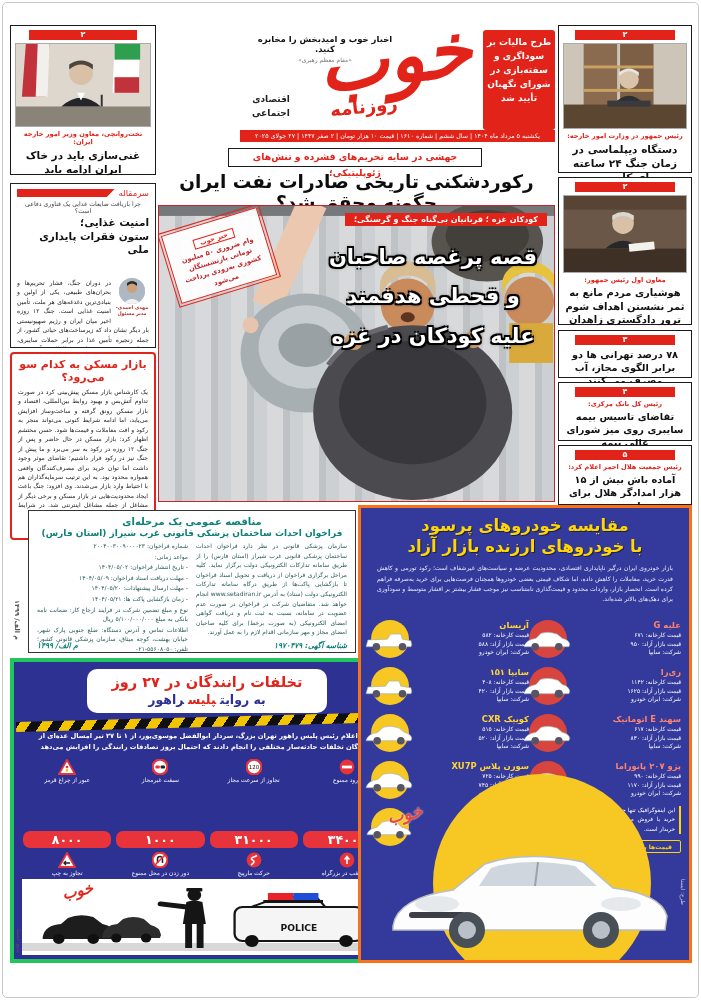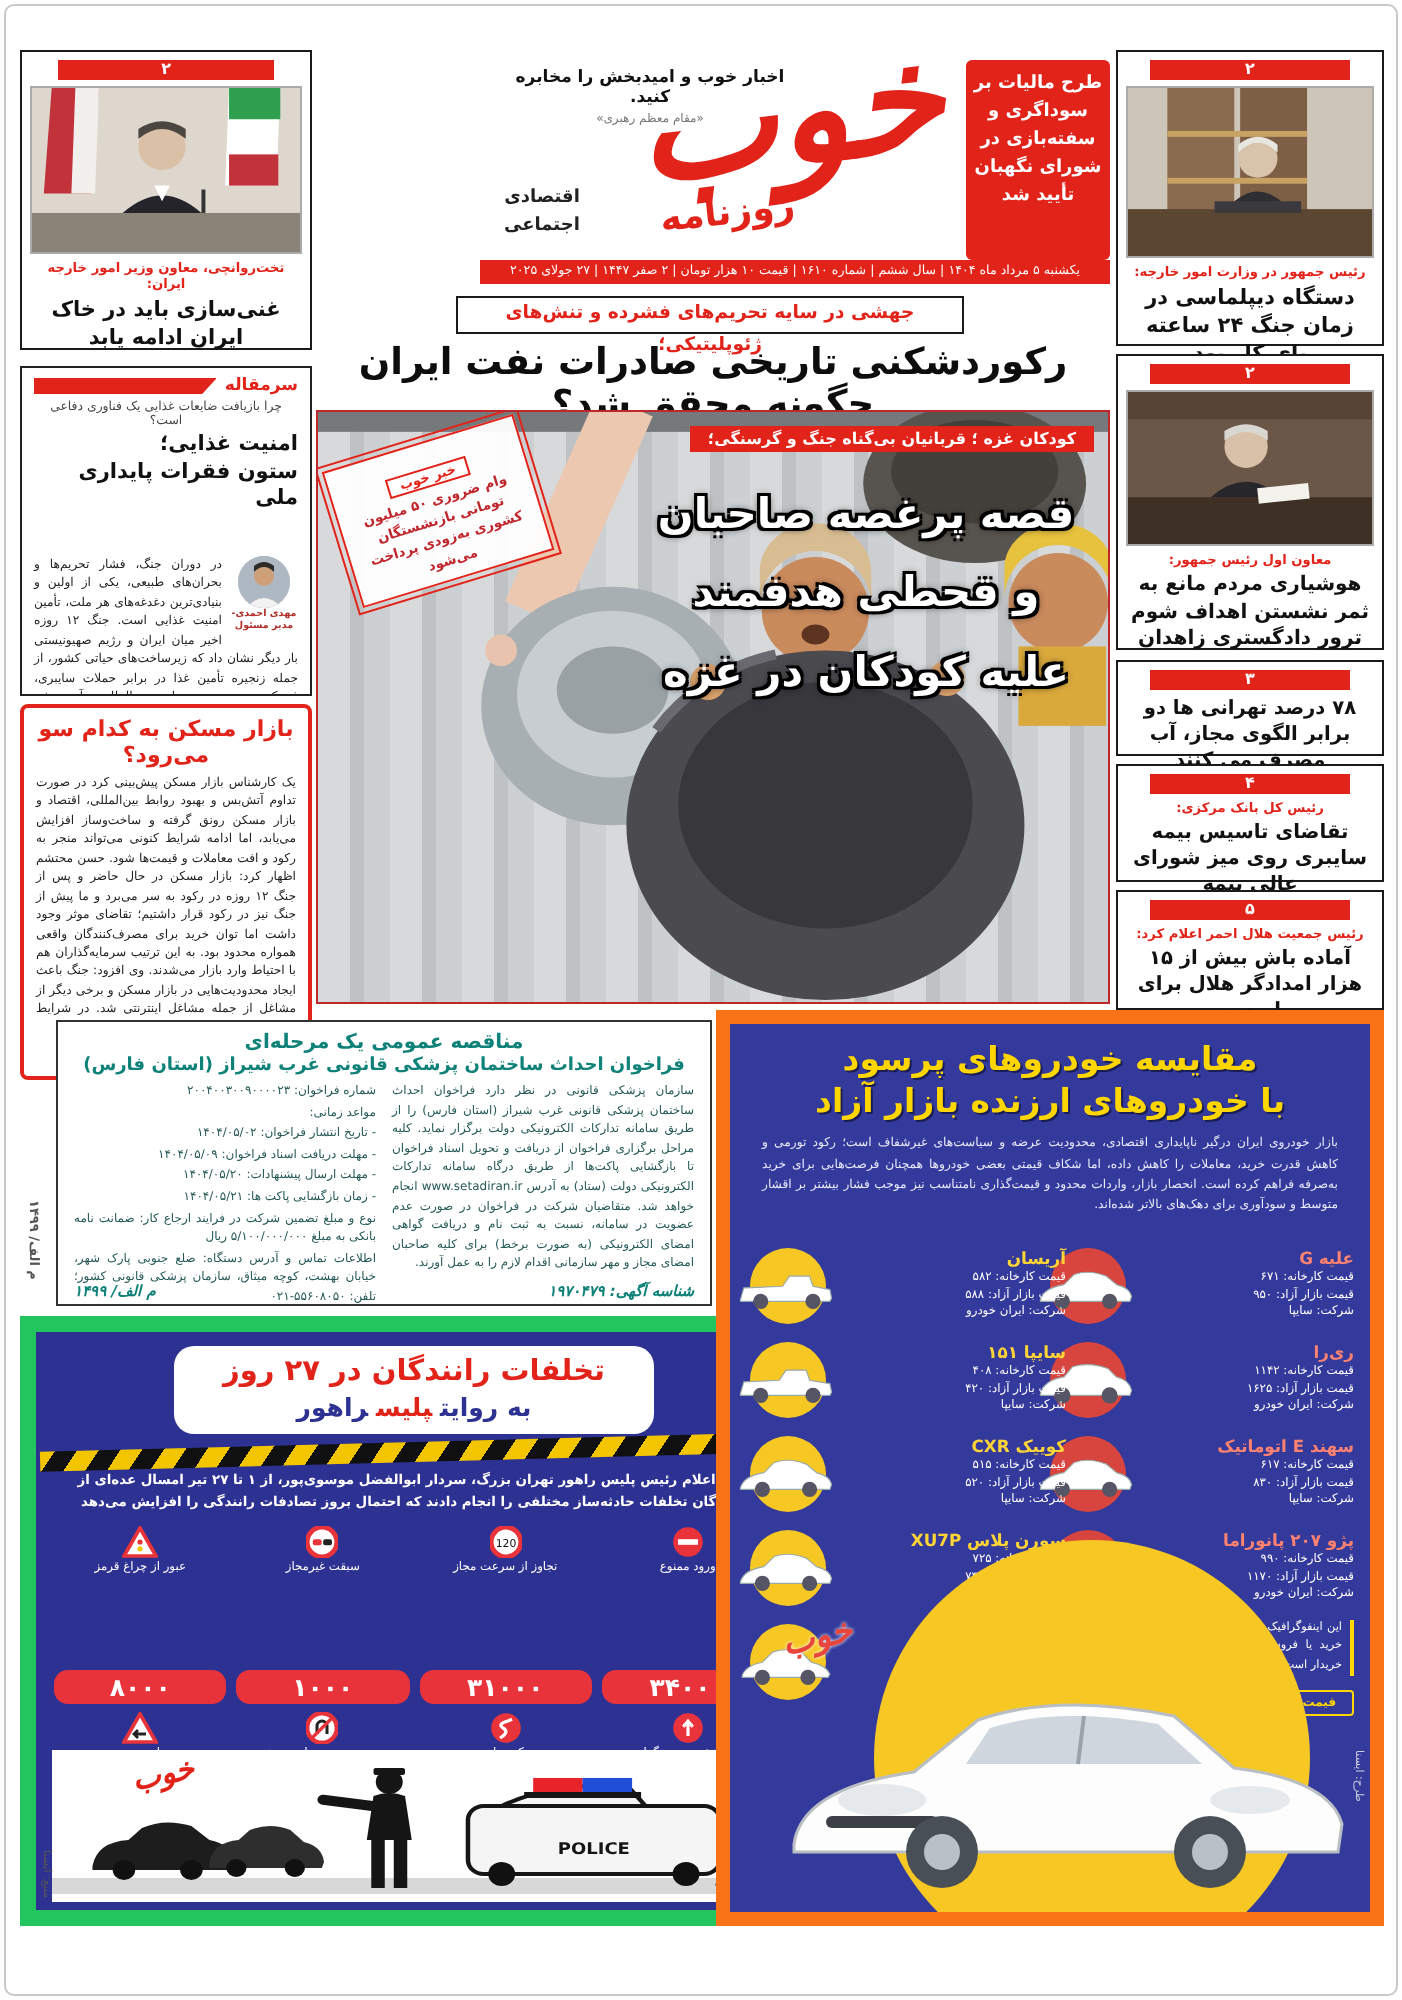--- a/index.html
+++ b/index.html
@@ -20,21 +20,21 @@
   
   .nbox { position:absolute; background:#fff; border:1.5px solid #1a1a1a; padding:3px 4px; }
   .pagebar { background:#e2231a; color:#fff; font-size:8px; font-weight:bold; text-align:center; height:10px; line-height:10px; margin:1px auto 3px; width:80%; }
   .nphoto { width:100%; border:1px solid #aaa; position:relative; overflow:hidden; }
   .nkicker { color:#e2231a; font-size:6.6px; font-weight:bold; text-align:center; margin-top:3px; }
   .ntitle { font-size:10.5px; font-weight:bold; text-align:center; line-height:1.35; margin-top:2px; color:#111; }
 
   
   .ebox { left:10px; top:183px; width:146px; height:165px; border:1px solid #222; padding:4px 6px; overflow:hidden; background:#fff; }
   .elabel-row { display:flex; align-items:center; gap:4px; }
-  .elabel { color:#e2231a; font-size:8.5px; font-weight:bold; white-space:nowrap; }
+  .elabel { color:#e2231a; font-size:8.5px; font-weight:normal; white-space:nowrap; }
   .ebar { flex:1; height:8px; background:#e2231a; clip-path:polygon(0 0,100% 0,92% 100%,0 100%); }
   .equestion { font-size:6.2px; text-align:center; color:#444; margin-top:2px; }
   .etitle { font-size:10.5px; font-weight:bold; text-align:right; line-height:1.3; margin:2px 0 21px; color:#111; }
   .eauthor { float:right; width:34px; text-align:center; margin-left:4px; }
   .eauthor-img { width:26px; height:26px; border-radius:50%; margin:0 auto 1px; overflow:hidden; background:#b9c3cc; position:relative; }
   .eauthor-name { font-size:4.8px; color:#b03028; font-weight:bold; line-height:1.3; }
   .ebody { font-size:6.1px; line-height:1.55; text-align:justify; color:#222; }
   .hbox { left:10px; top:352px; width:146px; height:188px; border:2px solid #e2231a; border-radius:4px; padding:4px 6px; overflow:hidden; background:#fff; }
   .htitle { color:#e2231a; font-size:11px; font-weight:bold; text-align:center; margin-bottom:3px; }
 
@@ -55,39 +55,39 @@
   .tender { left:28px; top:510px; width:328px; height:143px; border:1.5px solid #333; padding:5px 8px 15px; background:#fff; }
   .t-title { color:#0e8178; font-weight:bold; font-size:10px; text-align:center; }
   .t-sub { color:#0e8178; font-weight:bold; font-size:9px; text-align:center; margin:1px 0 3px; }
   .t-cols { display:flex; gap:8px; }
   .t-col { flex:1; font-size:6px; line-height:1.6; color:#265a58; text-align:justify; }
   .t-col div { margin-bottom:1px; }
   .t-footer { position:absolute; bottom:2px; left:8px; right:8px; display:flex; justify-content:space-between; color:#0e8178; font-size:7.5px; font-weight:bold; font-style:italic; }
   .t-margin { left:13px; top:600px; writing-mode:vertical-rl; font-size:6.5px; color:#555; font-weight:bold; }
 
   
-  .police { left:10px; top:658px; width:394px; height:305px; background:#2d3192; border:8px solid #22c55e; overflow:hidden; }
+  .police { left:10px; top:658px; width:394px; height:305px; background:#2d3192; border:4px solid #22c55e; overflow:hidden; }
   .p-card { width:240px; margin:7px auto 3px; background:#fff; border-radius:10px; padding:5px 4px 6px; text-align:center; }
   .p-t1 { color:#e2231a; font-size:14.5px; font-weight:bold; }
   .p-t2 { font-size:12.5px; font-weight:bold; color:#2d3192; margin-top:2px; }
   .p-t2 .red { color:#e2231a; }
   .p-t2 span { padding:0 2px; }
   .tape { height:10px; margin:4px 2px; background:repeating-linear-gradient(-55deg,#f2c500 0 9px,#101010 9px 18px); transform:rotate(-1.5deg); }
   .p-desc { color:#fff; font-size:6.7px; font-weight:bold; text-align:center; line-height:1.7; margin:4px 12px; }
   .p-grid { display:grid; grid-template-columns:repeat(4,1fr); gap:3px 5px; margin:3px 9px; }
   .v-cell { text-align:center; }
   .v-icon { height:17px; display:flex; justify-content:center; align-items:flex-end; }
   .v-label { color:#fff; font-size:5.9px; margin:2px 0 3px; white-space:nowrap; }
   .v-pill { background:#e8333b; border-radius:7px; color:#fff; font-weight:bold; font-size:12.5px; padding:1px 0;margin-top:48px; }
   .p-scene { position:absolute; bottom:4px; left:8px; right:8px; height:76px; background:#fff; overflow:hidden; }
   .p-logo { position:absolute; left:40px; top:3px; color:#e2231a; font-weight:bold; font-style:italic; font-size:15px; transform:rotate(-12deg); font-family:"DejaVu Serif", serif; }
   .p-source { position:absolute; left:2px; bottom:6px; writing-mode:vertical-rl; font-size:5.5px; color:#555; }
 
   
-  .cars { left:358px; top:505px; width:334px; height:458px; background:#343a9b; border:7px solid #f97316; overflow:hidden; }
+  .cars { left:358px; top:505px; width:334px; height:458px; background:#343a9b; border:3px solid #f97316; overflow:hidden; }
   .c-t1 { color:#ffd600; font-weight:bold; font-size:16.5px; text-align:center; margin-top:8px; line-height:1.25; text-shadow:1px 1px 0 #1a1e57; }
   .c-t2 { color:#ffd600; font-weight:bold; font-size:16.5px; text-align:center; line-height:1.25; text-shadow:1px 1px 0 #1a1e57; }
   .c-intro { color:#e9ecff; font-size:6.1px; line-height:1.7; text-align:justify; margin:6px 16px 0; }
   .c-col { position:absolute; top:110px; }
   .c-col-r { right:8px; width:152px; }
   .c-col-l { left:10px; width:158px; }
   .car-item { display:flex; align-items:center; margin-bottom:6px; height:41px; }
   .car-info { flex:1; padding-left:2px; }
   .car-name { font-size:8.4px; font-weight:bold; margin-bottom:1px; }
   .name-red { color:#ff8270; } .name-yel { color:#ffd435; }

